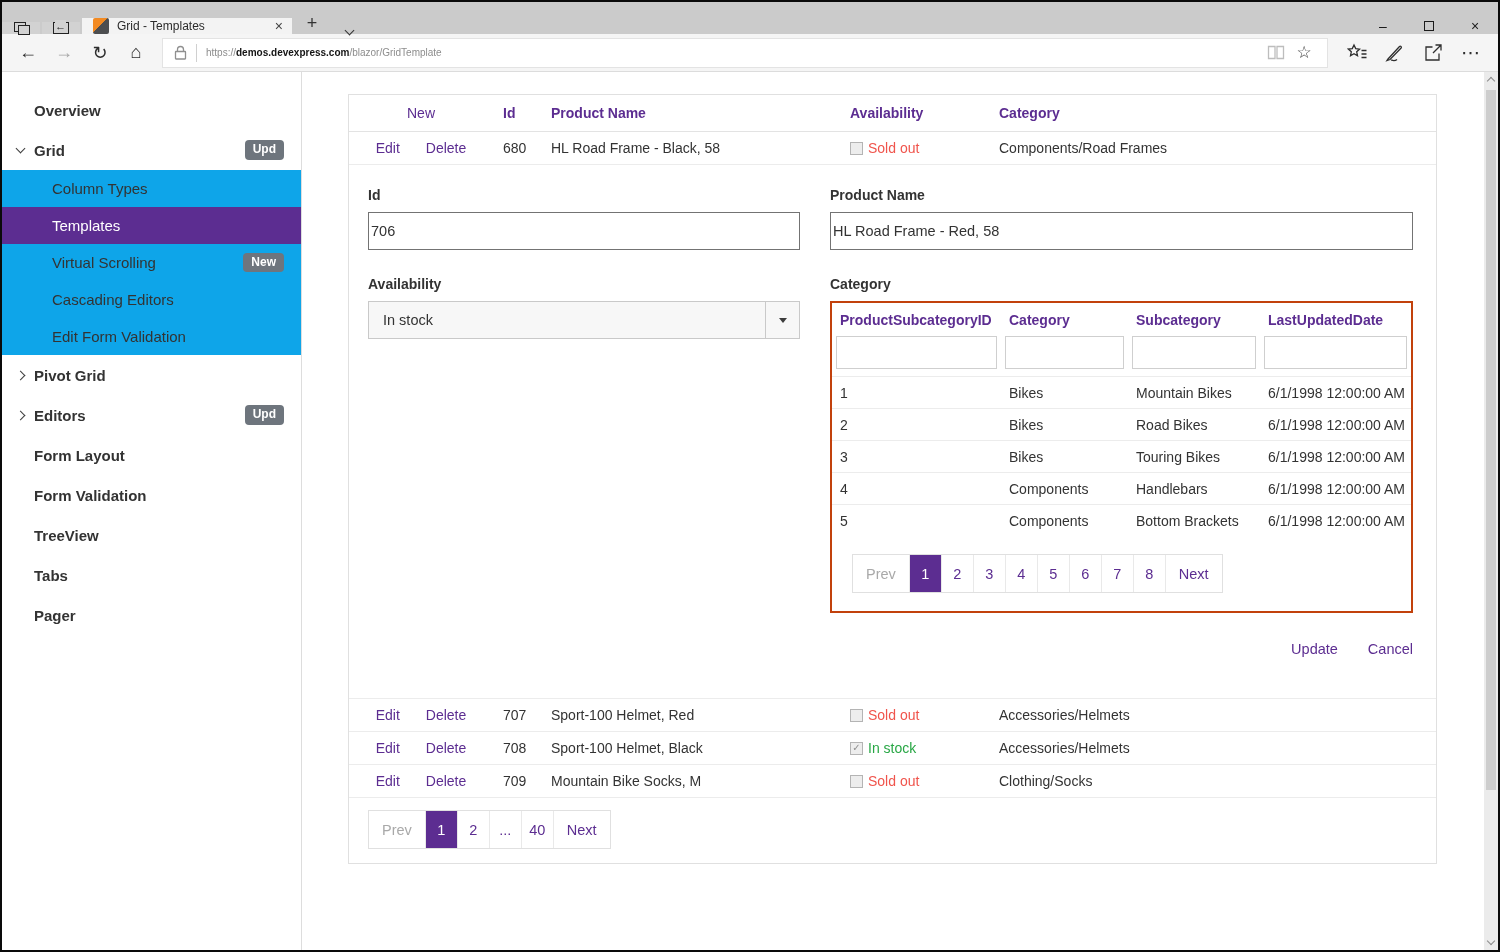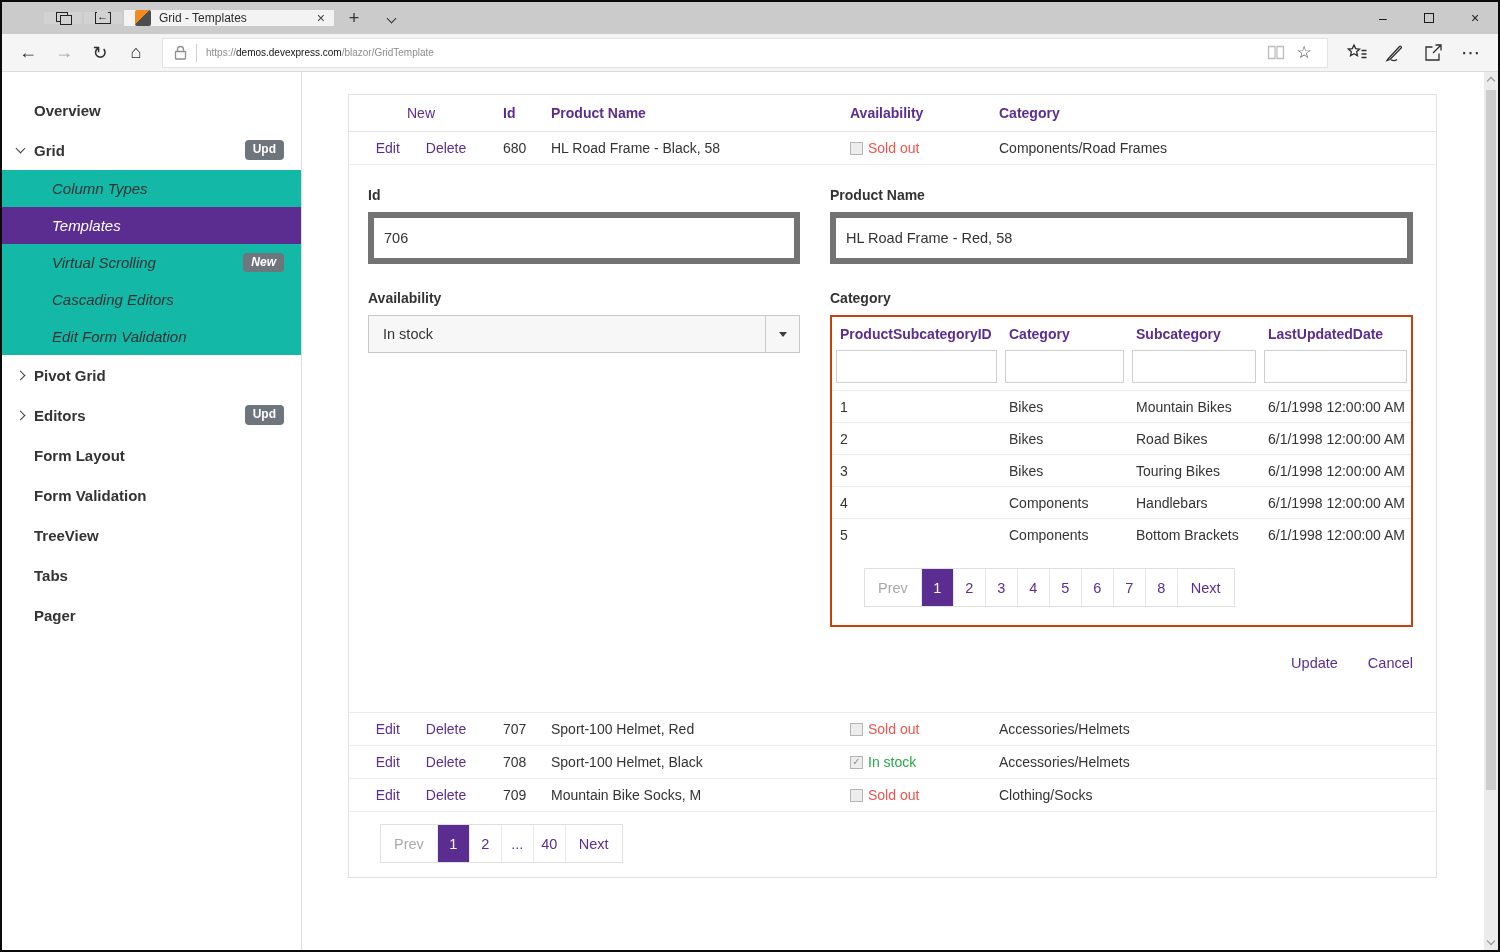--- a/index.html
+++ b/index.html
@@ -1,20 +1,20 @@
 <!DOCTYPE html>
 <html><head>
 <meta charset="utf-8">
 <style>
   * { margin:0; padding:0; box-sizing:border-box; font-family:"Liberation Sans", sans-serif; }
   html,body { width:1500px; height:952px; background:#000; overflow:hidden; }
   .window { width:1500px; height:952px; border:2px solid #0a0a0a; background:#fff; display:flex; flex-direction:column; position:relative; }
 
   
-  .titlebar { height:32px; background:#cbcbcb; display:flex; align-items:center; flex:none;padding-left:42px; }
+  .titlebar { height:32px; background:#cbcbcb; display:flex; align-items:flex-end; flex:none; }
   .tb-iconbtn { width:38px; display:flex; align-items:center; justify-content:center; background:#d2d2d2; margin-right:2px; cursor:pointer; }
   .ic-tabpreview { position:relative; width:15px; height:12px; }
   .ic-tabpreview::before { content:""; position:absolute; left:0; top:0; width:10px; height:8px; border:1.4px solid #222; background:#d2d2d2; }
   .ic-tabpreview::after { content:""; position:absolute; left:4px; top:3px; width:10px; height:8px; border:1.4px solid #222; background:#d2d2d2; }
   .ic-setaside { position:relative; width:16px; height:12px; border:1.4px solid #222; }
   .ic-setaside::before { content:"←"; position:absolute; left:1px; top:-3px; font-size:11px; color:#222; background:#d2d2d2; }
   .tab { width:210px; background:#f3f3f3; display:flex; align-items:center; gap:8px; padding:0 9px 0 11px; cursor:pointer; }
   .favicon { width:16px; height:16px; flex:none; background:linear-gradient(135deg,#f28a22 46%,#4d4e50 46%); border-radius:2px; }
   .tab-title { font-size:12px; color:#2b2b2b; white-space:nowrap; overflow:hidden; flex:1; }
   .tab-close { color:#444; font-size:14px; line-height:1; cursor:pointer; }
@@ -23,21 +23,21 @@
   .win-controls { margin-left:auto; display:flex; }
   .win-btn { width:46px; display:flex; align-items:center; justify-content:center; font-size:14px; color:#1b1b1b; cursor:pointer; }
   .ic-maximize { width:10px; height:10px; border:1.3px solid #1b1b1b; }
 
   .addressbar { height:38px; background:#f5f5f5; border-bottom:1px solid #dcdcdc; display:flex; align-items:center; padding:0 8px; flex:none; }
   .nav-btn { width:36px; height:30px; display:flex; align-items:center; justify-content:center; font-size:18px; color:#2e2e2e; cursor:pointer; flex:none; }
   .nav-btn.disabled { color:#a6a6a6; }
   .urlbox { flex:1; height:30px; background:#fff; border:1px solid #e3e3e3; display:flex; align-items:center; padding:0 9px; margin:0 10px 0 8px; }
   .url-divider { width:1px; height:18px; background:#d0d0d0; margin:0 9px 0 8px; }
   .url-text { font-size:10px; color:#8d8d8d; white-space:nowrap; }
-  .url-host { color:#141414; }
+  .url-host { color:#141414;font-weight:bold; }
   .urlbox-spacer { flex:1; }
   .url-icon { display:flex; align-items:center; justify-content:center; width:28px; cursor:pointer; }
   .star-glyph { font-size:17px; color:#3c3c3c; }
   .action-btn { width:38px; height:30px; display:flex; align-items:center; justify-content:center; cursor:pointer; color:#2e2e2e; flex:none; }
   .more-glyph { font-size:19px; color:#2e2e2e; letter-spacing:1px; }
 
   
   .app-header { height:58px; background:#f7f7f7; border-bottom:1px solid #e4e4e4; display:flex; align-items:center; padding:0 36px 0 16px; flex:none; }
   .logo { display:flex; align-items:center; gap:9px; width:295px; cursor:pointer; }
   .logo-glyph { width:35px; height:35px; background:#4b4c4e; border-radius:3px; position:relative; overflow:hidden; flex:none; }
@@ -46,21 +46,21 @@
   .logo-reg { font-size:9px; vertical-align:11px; color:#404041; }
   .app-title { font-size:17.5px; color:#3a3a3a; }
   .gear-btn { margin-left:auto; font-size:23px; color:#4a4a4a; cursor:pointer; line-height:1; }
 
   
   .page { flex:1; display:flex; min-height:0; }
   .sidebar { width:300px; flex:none; border-right:1px solid #ddd; padding-top:18px; background:#fff; }
   .nav-item { position:relative; display:flex; align-items:center; padding:0 17px 0 32px; color:#333; cursor:pointer; }
   .nav-item.top { height:40px; font-size:15px; font-weight:600; }
   .nav-item.sub { height:37px; font-size:15px; font-weight:400; padding-left:50px; }
-  .nav-group { background:#14b8a6;font-style:italic; }
+  .nav-group { background:#0ea5e9; }
   .nav-item.selected { background:#5c2d91; color:#fff; }
   .chev { position:absolute; left:15px; width:7px; height:7px; border-right:1.6px solid #3d3d3d; border-bottom:1.6px solid #3d3d3d; }
   .chev.down { transform:rotate(45deg); top:15px; }
   .chev.right { transform:rotate(-45deg); top:17px; }
   .badge { margin-left:auto; background:#6e757d; color:#fff; font-size:12px; font-weight:600; padding:3px 8px; border-radius:4px; line-height:1.1; }
 
   .content { flex:1; position:relative; background:#fff; }
   .card { position:absolute; left:46px; top:22px; width:1089px; border:1px solid #e0e0e0; background:#fff; }
 
   
@@ -76,38 +76,38 @@
   .cb { width:13px; height:13px; background:#ededed; border:1px solid #b4b4b4; display:inline-flex; align-items:center; justify-content:center; margin-right:5px; flex:none; }
   .cb-mark { display:none; font-size:10px; color:#8f8f8f; line-height:1; }
   .cb.checked .cb-mark { display:inline; }
   .st-soldout { color:#f0544c; }
   .st-instock { color:#28a745; }
 
   
   .edit-form { padding:22px 23px 0 19px; border-bottom:1px solid #ececec; }
   .form-grid { display:grid; grid-template-columns:432px auto; column-gap:30px; row-gap:26px; }
   .fld-label { font-weight:700; font-size:14px; color:#333; margin-bottom:9px; }
-  .txt { width:100%; height:52px; border:6px solid #737373; padding:0 10px; font-size:14.5px; color:#333; background:#fff; outline:none; }
+  .txt { width:100%; height:38px; border:1px solid #737373; padding:0 2px; font-size:14.5px; color:#333; background:#fff; outline:none; }
   .combo { height:38px; border:1px solid #c9c9c9; background:#f7f7f7; display:flex; align-items:center; cursor:pointer; }
   .combo-text { flex:1; padding-left:14px; font-size:14.5px; color:#333; }
   .combo-btn { width:34px; align-self:stretch; border-left:1px solid #c9c9c9; display:flex; align-items:center; justify-content:center; cursor:pointer; }
   .caret { width:0; height:0; border-left:4.5px solid transparent; border-right:4.5px solid transparent; border-top:5.5px solid #3c3c3c; }
 
   
   .subgrid { border:2px solid #c2410c; background:#fff; }
   .sg-row { display:grid; grid-template-columns:169px 127px 132px auto; align-items:center; }
   .sg-cell { padding:0 8px; white-space:nowrap; overflow:hidden; }
   .sg-head .sg-cell { padding:9px 8px 8px; font-weight:700; color:#5c2d91; font-size:14px; cursor:pointer; }
   .sg-filter .sg-cell { padding:0 4px 7px; }
   .sg-filter input { width:100%; height:33px; border:1px solid #cfcfcf; font:inherit; font-size:14px; padding:0 6px; outline:none; }
   .sg-data { border-top:1px solid #ececec; height:32px; font-size:14px; color:#333; }
   .sg-pagerwrap { padding:18px 0 18px 20px; }
 
   
-  .pager { display:inline-flex; border:1px solid #e0e0e0; background:#fff;margin-left:12px; }
+  .pager { display:inline-flex; border:1px solid #e0e0e0; background:#fff; }
   .p-cell { min-width:32px; height:37px; display:flex; align-items:center; justify-content:center; font-size:14.5px; color:#5c2d91; border-left:1px solid #e9e9e9; padding:0 7px; cursor:pointer; }
   .p-cell:first-child { border-left:none; }
   .p-prev, .p-next { padding:0 13px; }
   .p-disabled { color:#a9a9a9; cursor:default; }
   .p-selected { background:#5c2d91; color:#fff; }
 
   .form-actions { display:flex; justify-content:flex-end; gap:30px; margin-top:28px; padding-bottom:41px; font-size:14.5px; }
   .bottom-pagerwrap { padding:12px 0 14px 19px; }
 
   

